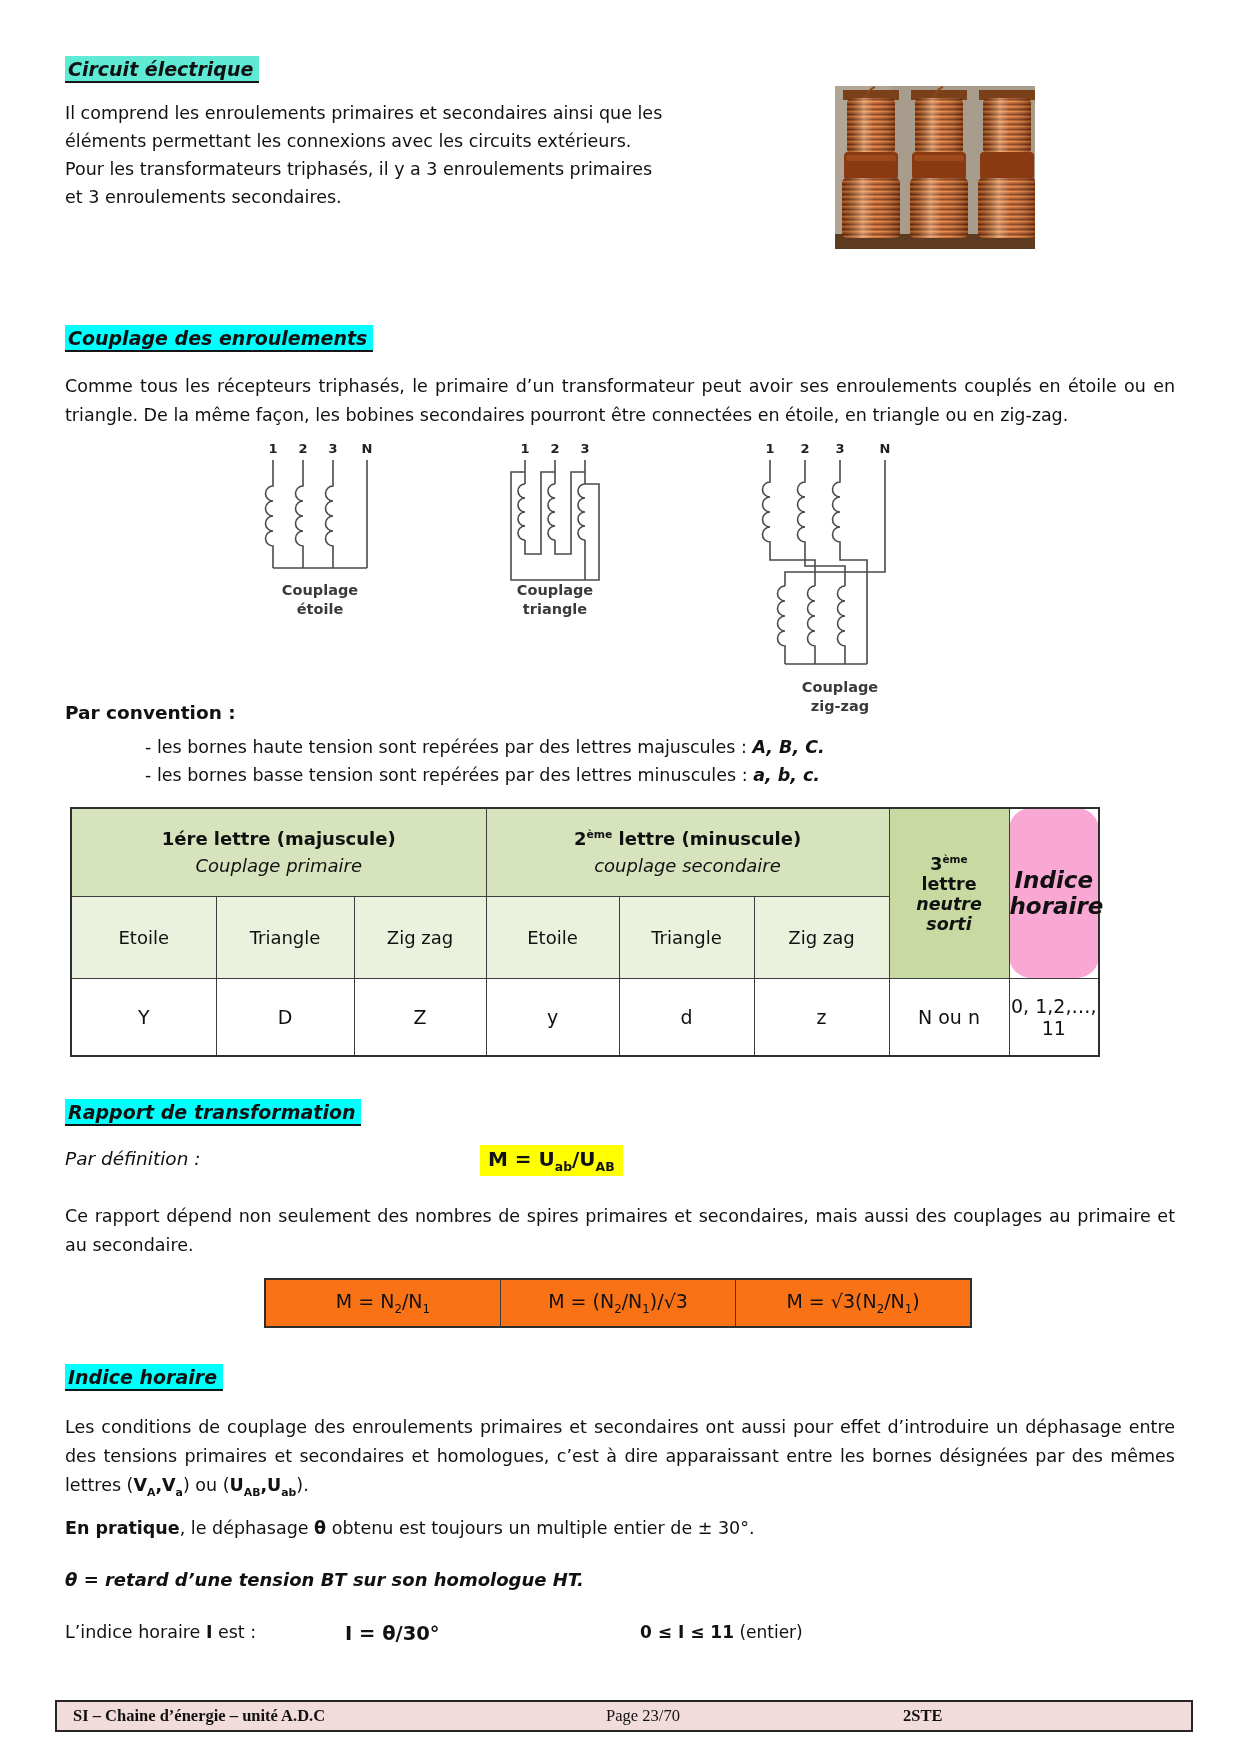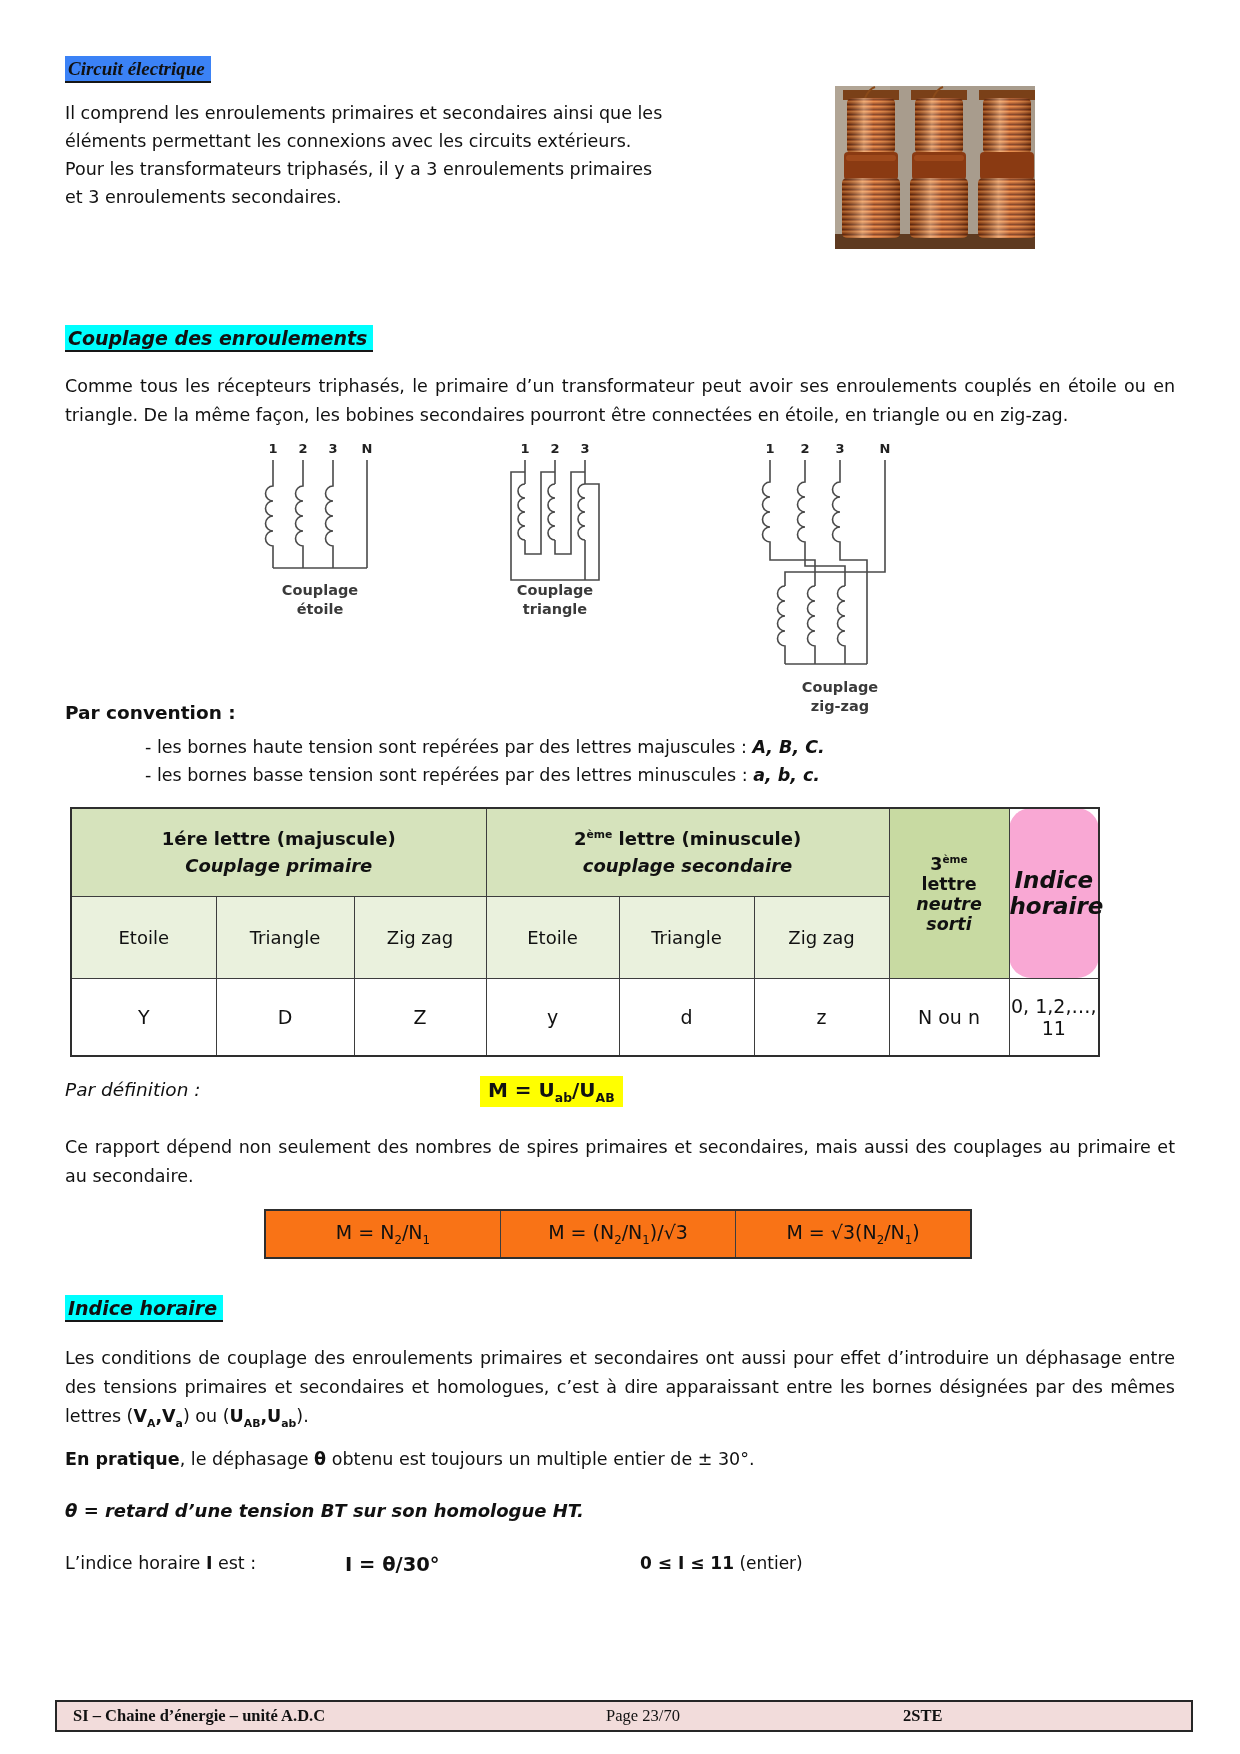--- a/index.html
+++ b/index.html
@@ -14,21 +14,21 @@
     padding:56px 65px 0 65px;
     font-size:17.5px;
   }
   .hl{
     display:inline-block;
     font-weight:700;font-style:italic;
     font-size:19px;
     padding:2px 6px 1px 3px;
     border-bottom:2.5px solid #161616;
   }
-  .hl-yellow{background:#3b82f6;font-family:Liberation Serif, serif;}
+  .hl-yellow{background:#5eead4;}
   .hl-cyan{background:#00ffff;}
   .pline{white-space:nowrap;line-height:28px;}
   .para{line-height:29px;text-align:justify;}
   .photo{position:absolute;left:835px;top:86px;width:200px;height:163px;}
   .h-couplage{margin-top:114px;}
   .p2{margin-top:20px;}
   .diagrams{position:relative;margin-top:10px;height:260px;}
   .diag{position:absolute;top:0;}
   .diag-star{left:190px;}
   .diag-triangle{left:430px;}
@@ -39,21 +39,21 @@
   .seg-bi{font-weight:700;font-style:italic;}
   sub{font-size:0.62em;}
   sup{font-size:0.6em;}
 
   table{border-collapse:collapse;}
   .t1{margin-top:18px;margin-left:5px;table-layout:fixed;width:1028px;}
   .t1 th,.t1 td{border:1.5px solid #3d3d3d;text-align:center;vertical-align:middle;padding:0;}
   .t1{border:2px solid #2e2e2e;}
   .t1 .hdr{background:#d6e3bc;font-size:18px;}
   .t1 .hdr .l1{font-weight:700;}
-  .t1 .hdr .l2{font-weight:700;font-style:italic;margin-top:6px;}
+  .t1 .hdr .l2{font-weight:400;font-style:italic;margin-top:6px;}
   .t1 .subhdr{background:#eaf1dd;font-weight:400;font-size:18px;}
   .t1 .neutral-col{background:#c8daa2;font-size:17.5px;}
   .t1 .neutral-col .up{font-weight:700;}
   .t1 .neutral-col .it{font-weight:700;font-style:italic;}
   .t1 .indice-col{background:#f9a8d4;font-weight:700;font-style:italic;font-size:23px;border-radius:22px;}
   .t1 .val{background:#ffffff;font-size:19px;height:76px;font-weight:500;}
   .t1 .row1{height:88px;padding-left:33px;}
   .t1 .row2{height:82px;}
 
   .h-rapport{margin-top:42px;}
@@ -269,20 +269,23 @@
       <td class="val">Z</td>
       <td class="val">y</td>
       <td class="val">d</td>
       <td class="val">z</td>
       <td class="val">N ou n</td>
       <td class="val">0, 1,2,…, 11</td>
     </tr>
   </tbody>
     </table>
 
+  <div class="h-rapport">
+    <span class="hl hl-cyan">Rapport de transformation</span>
+  </div>
   <div class="defrow">
     <span class="deflabel">Par définition :</span>
     <span class="formula-hl"><span>M  = U</span><sub>ab</sub><span>/U</span><sub>AB</sub></span>
   </div>
   <div class="para p3">Ce rapport dépend non seulement des nombres de spires primaires et secondaires, mais aussi des couplages au primaire et au secondaire.</div>
 
   <table class="t2">
     <tbody>
     <tr>
       <td><span>M = N</span><sub>2</sub><span>/N</span><sub>1</sub></td>

